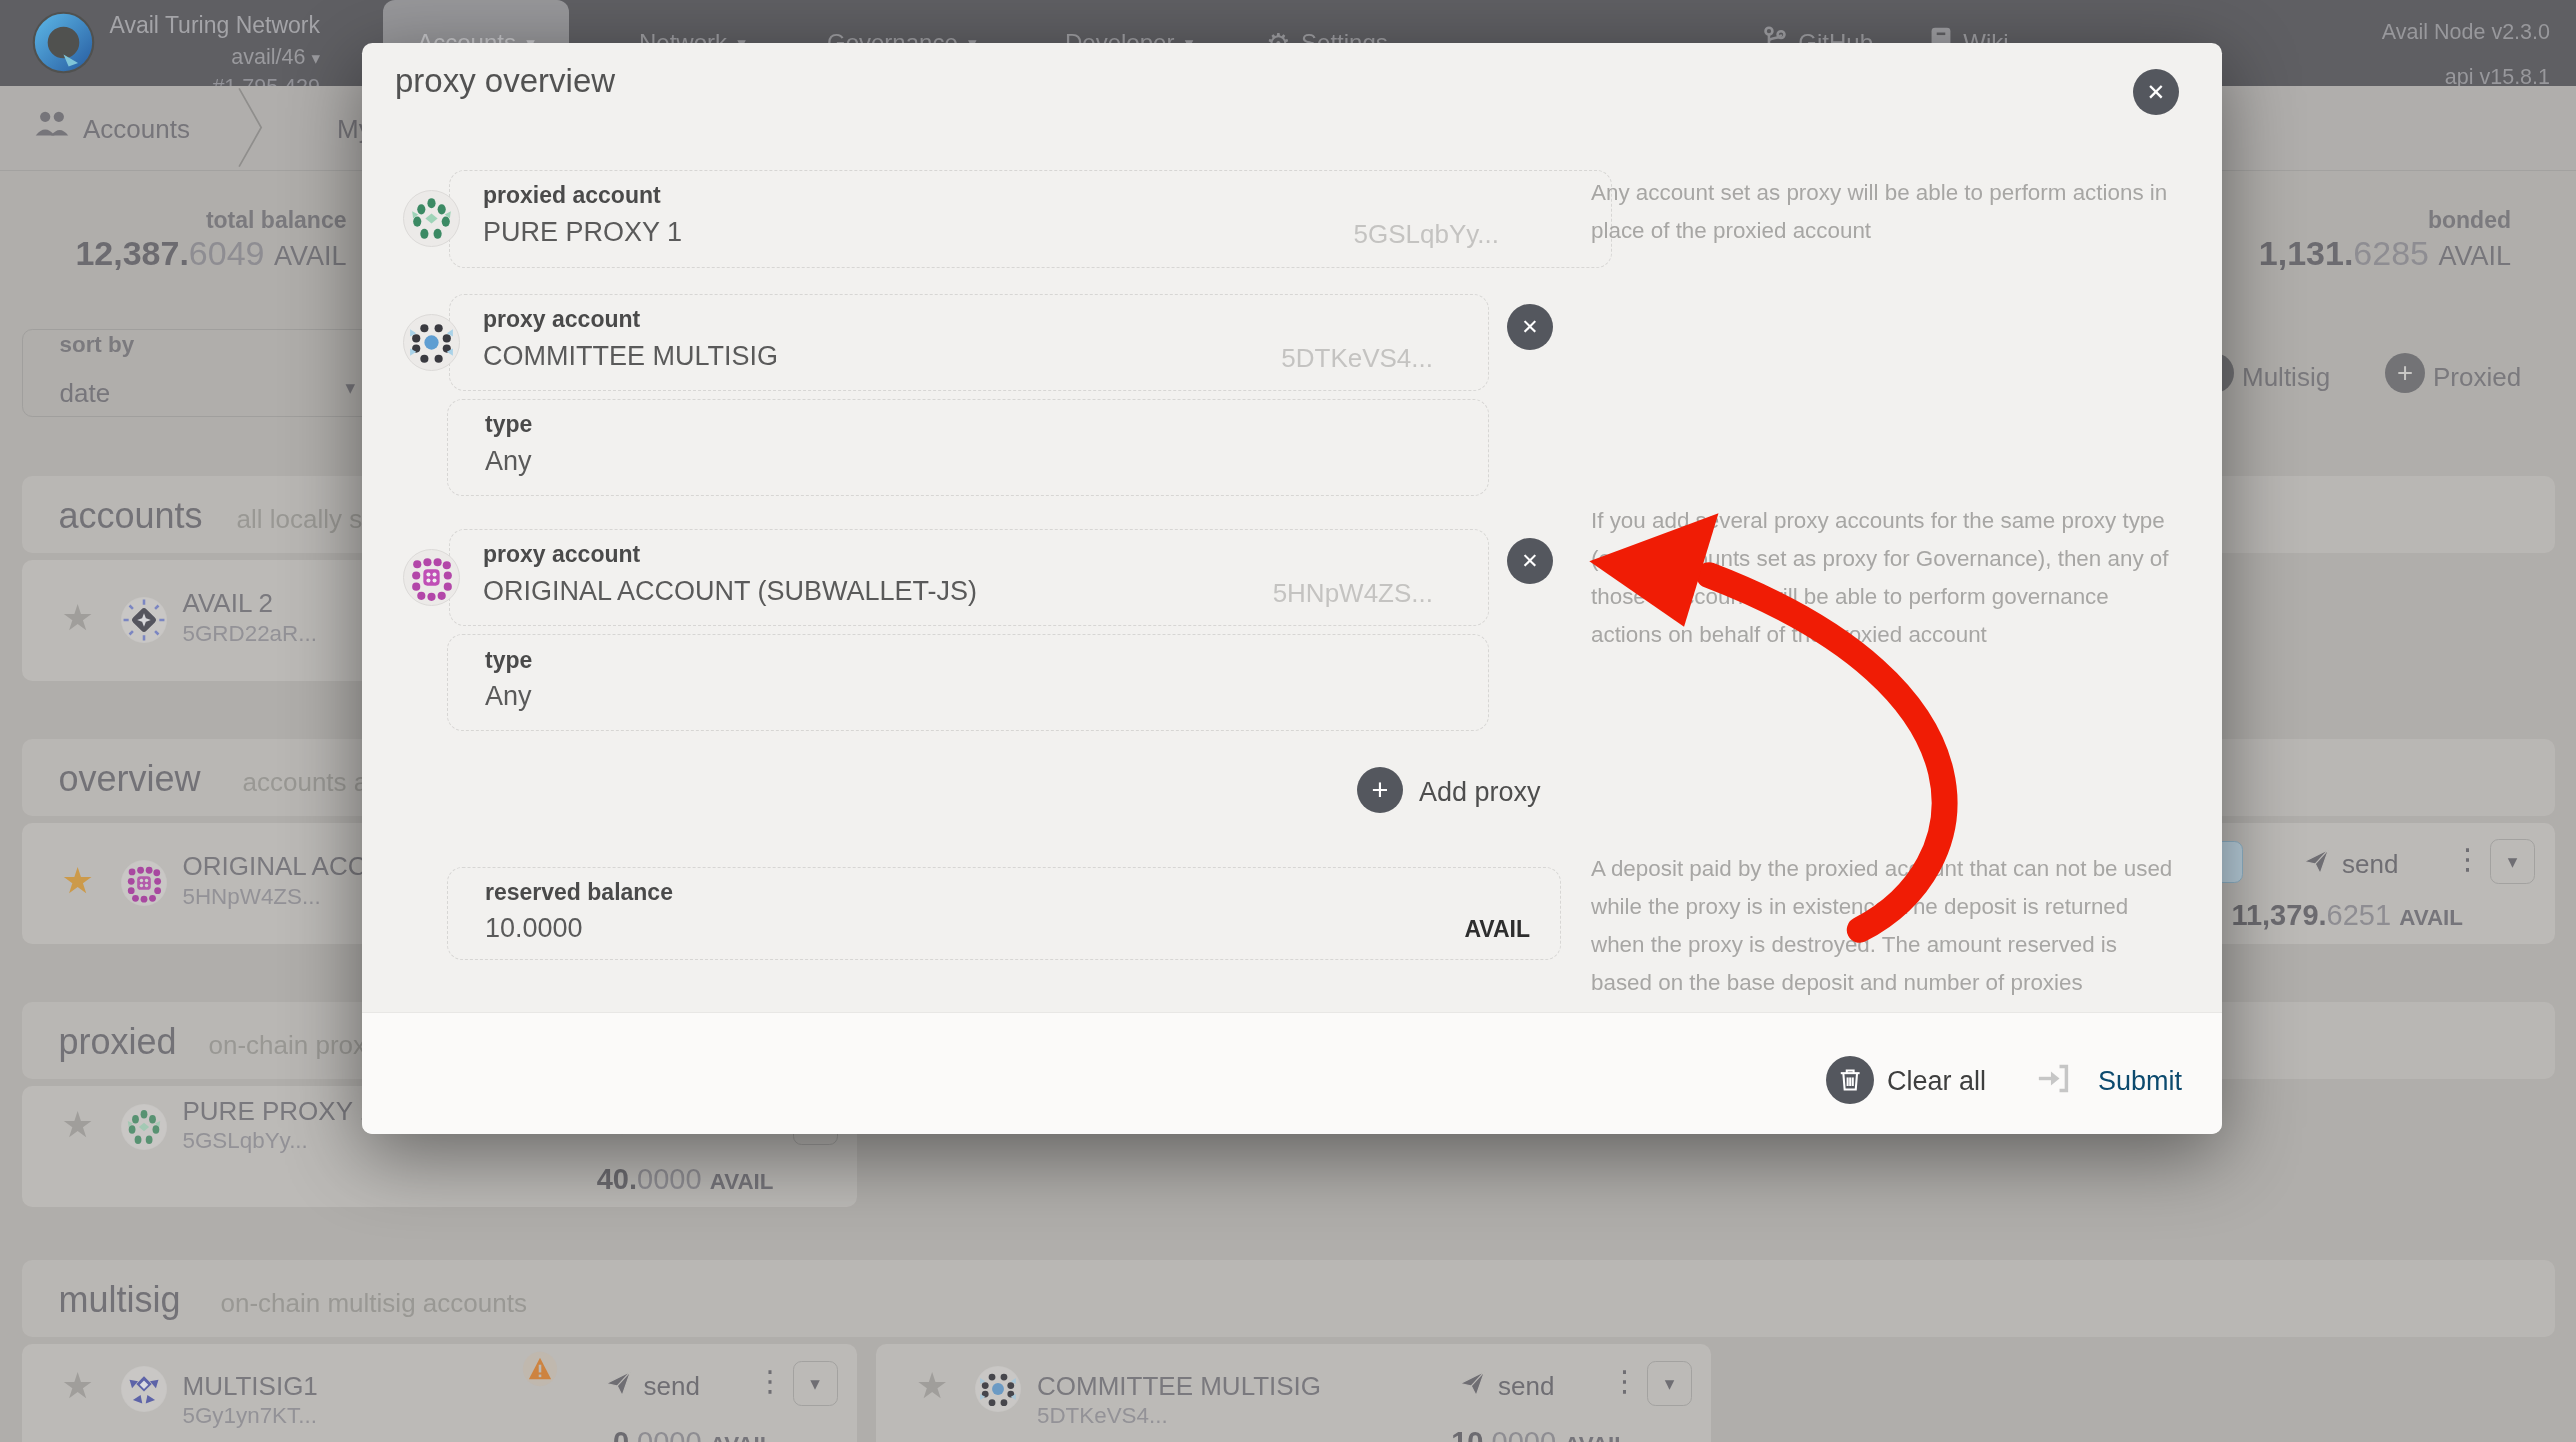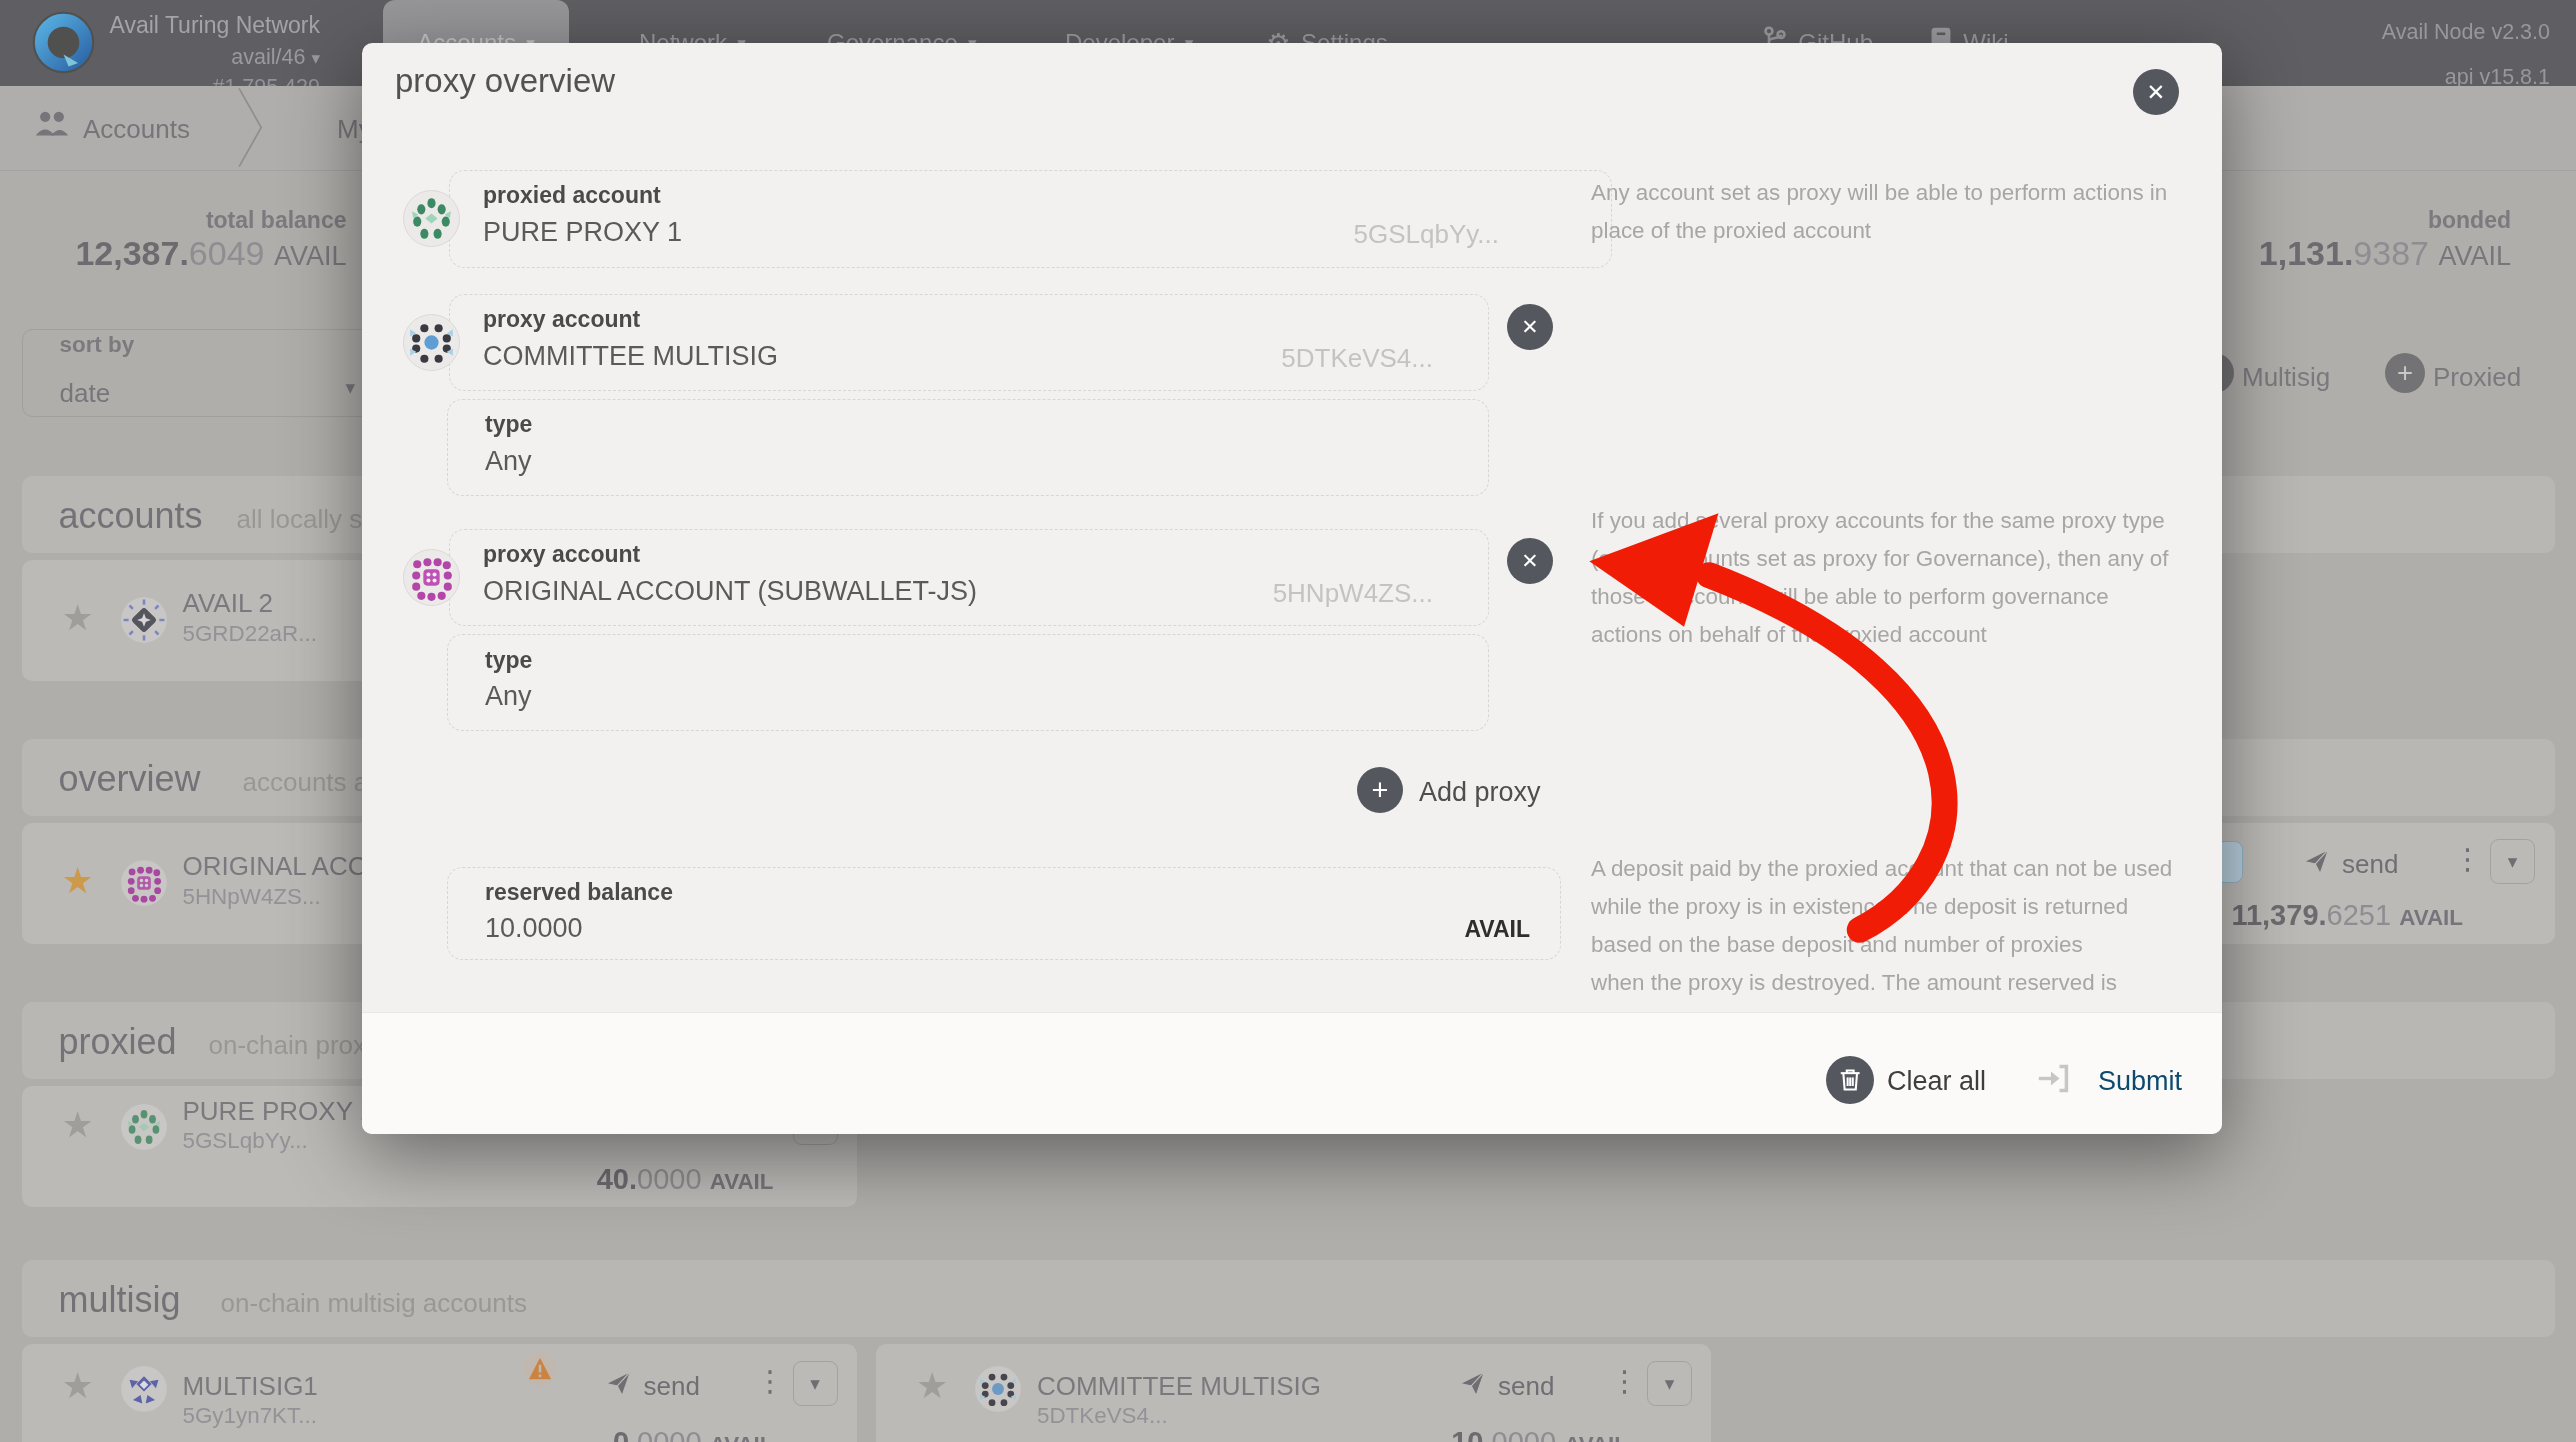--- a/index.html
+++ b/index.html
@@ -160,21 +160,21 @@
   </div>
   <div class="abs crumb-label" style="left:337px;top:114px;white-space:nowrap;">My accounts</div>
 
   <div class="abs sumlabel" style="left:21.5px;top:207px;width:325px;text-align:right;">total balance</div>
   <div class="abs sumval" style="left:21.5px;top:234px;width:325px;text-align:right;white-space:nowrap;">
     <span class="i">12,387.</span><span class="f">6049</span>
     <span class="u">AVAIL</span>
   </div>
   <div class="abs sumlabel" style="left:2081px;top:207px;width:430px;text-align:right;">bonded</div>
   <div class="abs sumval" style="left:2081px;top:234px;width:430px;text-align:right;white-space:nowrap;">
-    <span class="i">1,131.</span><span class="f">9387</span>
+    <span class="i">1,131.</span><span class="f">6285</span>
     <span class="u">AVAIL</span>
   </div>
 
   <div class="abs sortbox" style="left:21.5px;top:329px;width:465px;height:86px;">
     <div class="abs sortlab" style="left:37px;top:2px;">sort by</div>
     <div class="abs sortval" style="left:37px;top:48px;">date</div>
     <div class="abs" style="left:323px;top:46px;color:#77767b;font-size:19px;">▾</div>
   </div>
 
   <div class="abs circle-grey" style="left:2194px;top:353px;width:40px;height:40px;font-size:27.6px;">+</div>
@@ -482,22 +482,22 @@
     <div class="abs dark-circle" style="left:995px;top:724px;width:46px;height:46px;font-size:29px;">+</div>
     <div class="abs addlbl" style="left:1057px;top:734px;">Add proxy</div>
 
     <div class="abs dash" style="left:85px;top:824px;width:1112px;height:91px;"></div>
     <div class="abs mlabel" style="left:123px;top:836px;">reserved balance</div>
     <div class="abs mvalue" style="left:123px;top:870px;">10.0000</div>
     <div class="abs unitb" style="left:930px;top:873px;width:238px;">AVAIL</div>
     <div class="abs mhelp" style="left:1229px;top:807px;">
       <div>A deposit paid by the proxied account that can not be used</div>
         <div>while the proxy is in existence. The deposit is returned</div>
-      <div>based on the base deposit and number of proxies</div>
-        <div>when the proxy is destroyed. The amount reserved is</div>
+      <div>when the proxy is destroyed. The amount reserved is</div>
+        <div>based on the base deposit and number of proxies</div>
     </div>
 
     <div class="mfooter">
       <div class="abs dark-circle" style="left:1464px;top:43px;width:48px;height:48px;">
         <svg width="22.4" height="24" viewBox="0 0 26 28">
             <g stroke="#ffffff" stroke-width="2.4" fill="none">
           <line x1="2" y1="6" x2="24" y2="6"></line>
               <path d="M9 6 V3 h8 v3"></path>
           <path d="M5 6 l1.5 19 h13 L21 6"></path>
               <line x1="10" y1="11" x2="10" y2="21"></line>

